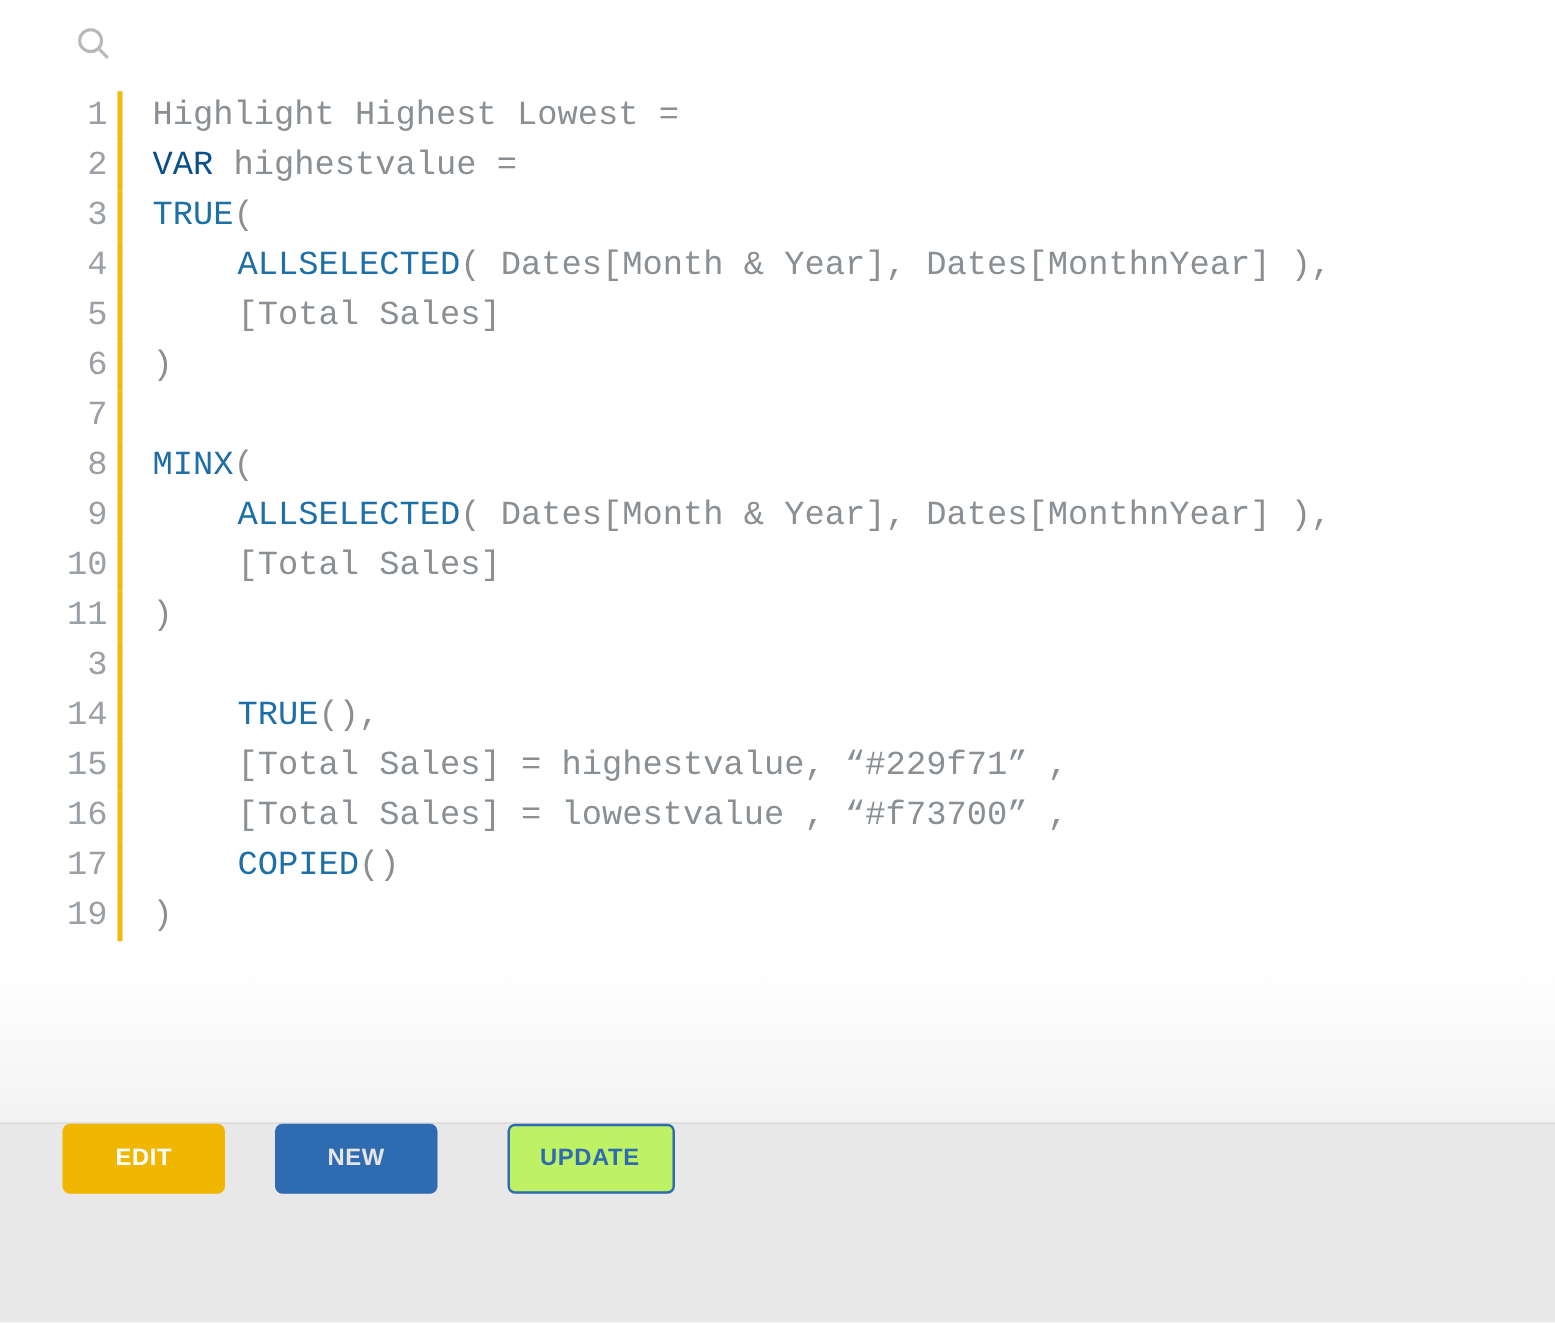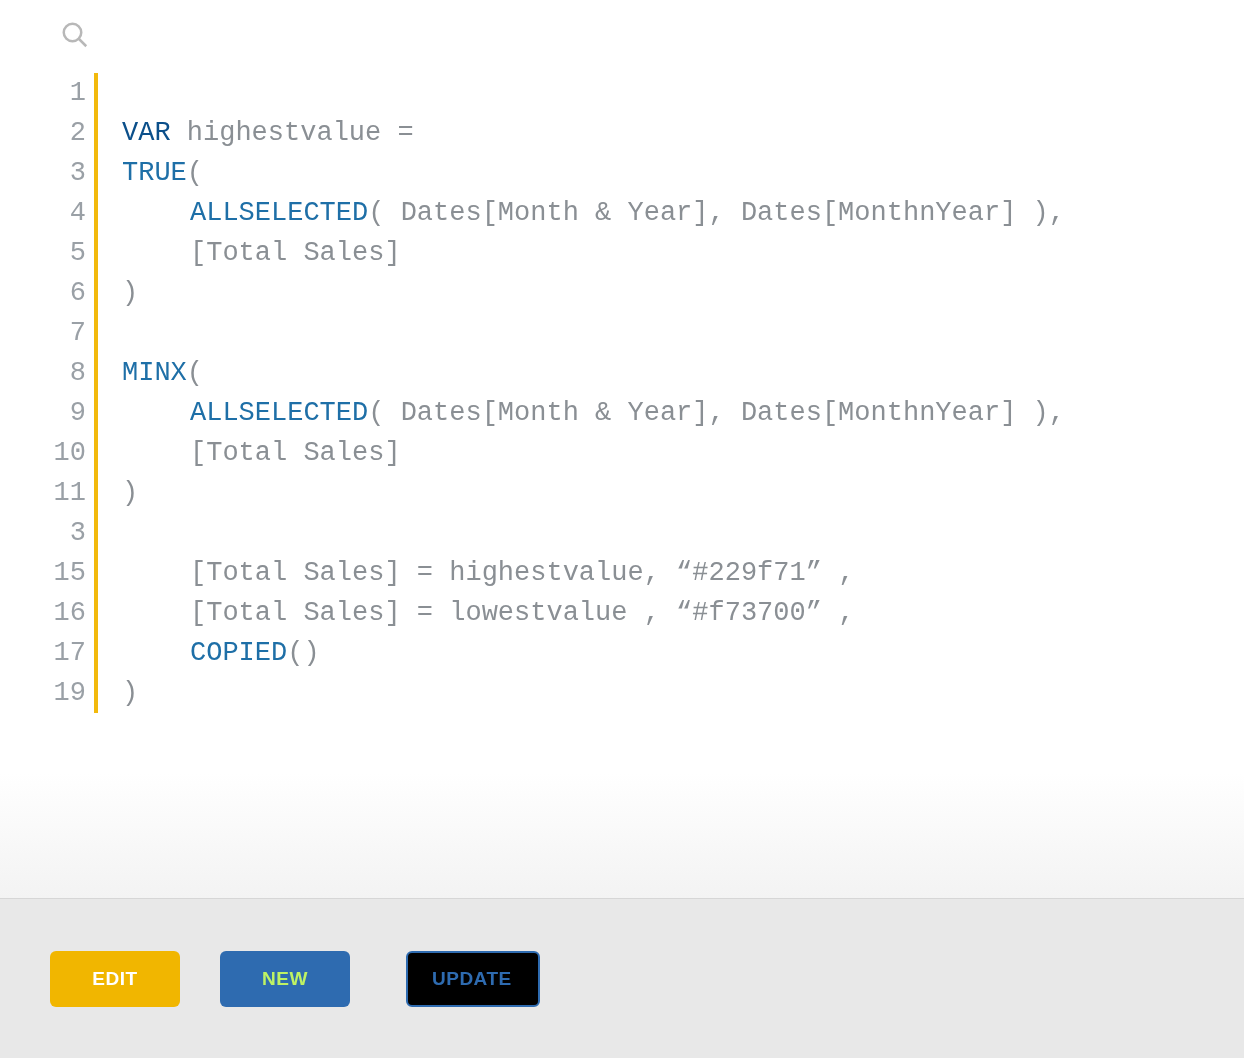--- a/index.html
+++ b/index.html
@@ -61,21 +61,20 @@
   .kw { color: #0b4f8a; font-weight: 500; }
   .fn { color: #1e6fa7; }
   .id { color: #8a8f94; }
   .punc { color: #8a8f94; }
   .indent1 { display:inline-block; width: 68px; }
   .footer {
     height: 160px;
     background: #e8e8e8;
     border-top: 1px solid #d6d6d6;
     display: flex;
-    align-items: center;
     padding: 0 50px;
     gap: 40px;
     font-family: Arial, Helvetica, sans-serif;
   }
   .btn {
     height: 56px;
     min-width: 130px;
     padding: 0 26px;
     border-radius: 6px;
     font-size: 19px;
@@ -87,37 +86,37 @@
     cursor: pointer;
     user-select: none;
     border: none;
   }
   .btn-edit {
     background: #f1b600;
     color: #ffffff;
   }
   .btn-new {
     background: #2e6bb0;
-    color: #bef264;
+    color: #e5e5e5;
   }
   .btn-copied-wrap {
     margin-left: 110px;
     padding: 8px;
     border: 5px solid #0a5ed9;
     border-radius: 4px;
     display: inline-flex;
     position: relative;
   }
   .btn-copied {
     background: #2e6bb0;
     color: #ffffff;
     min-width: 120px;
   }
   .btn-update {
-    background: #000000;
+    background: #bef264;
     color: #2e6bb0;
     border: 2px solid #2e6bb0;
     margin-left: 16px;
     padding-left: 24px;
   }
   .cursor {
     position: absolute;
     left: 44px;
     top: 22px;
     pointer-events: none;
@@ -136,20 +135,21 @@
           <line x1="15" y1="15" x2="21" y2="21"></line>
         </svg>
     </span>
   </div>
 
   <div class="editor">
 
     <div class="code-row">
       <div class="gutter">1</div>
       <div class="bar"></div>
+      <div class="code"><span class="id">Highlight Highest Lowest </span><span class="punc">=</span></div>
     </div>
 
     <div class="code-row">
       <div class="gutter">2</div>
       <div class="bar"></div>
       <div class="code"><span class="kw">VAR</span><span> </span><span class="id">highestvalue </span><span class="punc">=</span></div>
     </div>
 
     <div class="code-row">
       <div class="gutter">3</div>
@@ -203,20 +203,25 @@
       <div class="bar"></div>
       <div class="code"><span class="punc">)</span></div>
     </div>
 
     <div class="code-row">
       <div class="gutter">3</div>
       <div class="bar"></div>
     </div>
 
 
+    <div class="code-row">
+      <div class="gutter">14</div>
+      <div class="bar"></div>
+      <div class="code"><span class="indent1"></span><span class="fn">TRUE</span><span class="punc">(</span><span class="punc">)</span><span class="punc">,</span></div>
+    </div>
 
     <div class="code-row">
       <div class="gutter">15</div>
       <div class="bar"></div>
       <div class="code"><span class="indent1"></span><span class="id">[Total Sales]</span><span class="punc"> = </span><span class="id">highestvalue</span><span class="punc">,</span><span> </span><span class="id">“#229f71” </span><span class="punc">,</span></div>
     </div>
 
     <div class="code-row">
       <div class="gutter">16</div>
       <div class="bar"></div>

